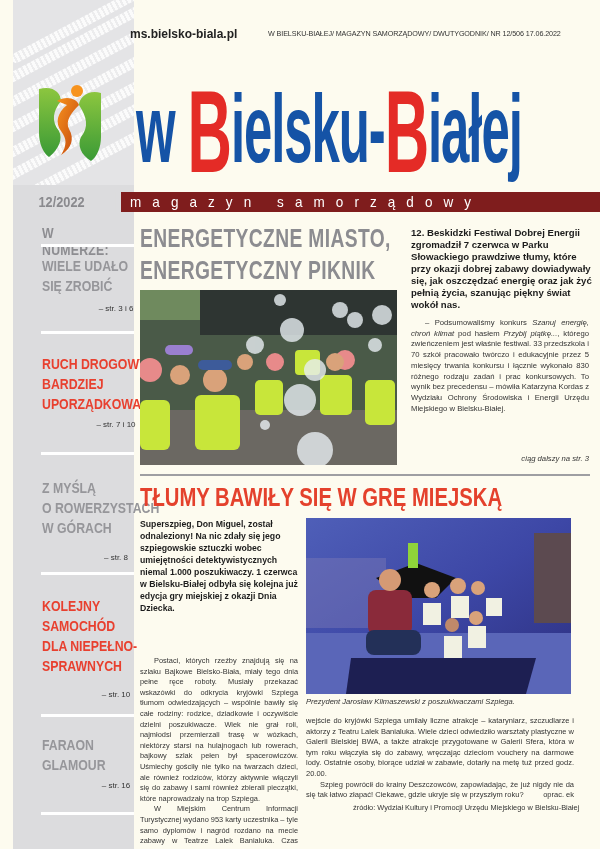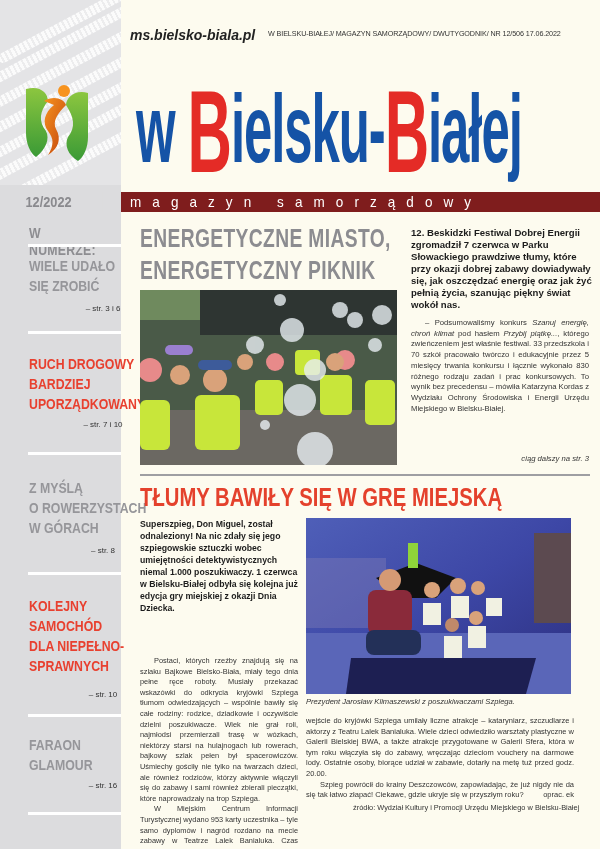--- a/index.html
+++ b/index.html
@@ -1,33 +1,33 @@
 <!DOCTYPE html>
 <html><head>
 <meta charset="utf-8">
 <style>
   * { box-sizing: border-box; margin: 0; padding: 0; }
   html, body { width: 600px; height: 849px; overflow: hidden; background: #fdfbef; }
   body { position: relative; font-family: "Liberation Sans", sans-serif; color: #222; }
 
   
-  .sidebar { position: absolute; left: 0; top: 0; width: 121px; height: 849px; background: #dcdcde; }
+  .sidebar { position: absolute; left: 13px; top: 0; width: 121px; height: 849px; background: #dcdcde; }
   .sidebar-top-art { position: absolute; left: 0; top: 0; width: 121px; height: 185px; background: #e4e4e6; overflow: hidden; }
   .stroke { position: absolute; height: 10px; background: repeating-linear-gradient(90deg, #ffffff 0 3px, #eeeeef 3px 5px); transform: rotate(-28deg); opacity: .85; border-radius: 5px; }
   .logo { position: absolute; left: 22px; top: 83px; width: 70px; height: 82px; }
   .issue-no { position: absolute; left: 0; top: 192px; width: 121px; height: 20px; background: #dcdcde; font-family: "Liberation Sans", sans-serif; font-weight: bold; font-size: 15px; color: #8a8a8e; padding-left: 30px; line-height: 20px; transform: scaleX(0.85); transform-origin: left; }
   .toc-head { position: absolute; left: 29px; top: 224px; font-weight: bold; font-size: 15px; color: #8d8d91; transform: scaleX(0.82); transform-origin: left; letter-spacing: .3px; }
   .toc-rule { position: absolute; left: 28px; width: 93px; height: 3px; background: #ffffff; }
   .toc-item { position: absolute; left: 29px; width: 130px; }
   .toc-title { font-weight: bold; font-size: 15px; line-height: 20px; color: #96969a; transform: scaleX(0.82); transform-origin: left; white-space: nowrap; }
   .toc-title.red { color: #e8402f; }
   .toc-page { font-size: 8px; color: #333; margin-top: 6px; margin-left: 18px; text-align: center; }
 
   
-  .url { position: absolute; left: 130px; top: 27px; font-size: 14px; font-weight: bold; color: #222; font-style: italic; }
+  .url { position: absolute; left: 130px; top: 27px; font-size: 12px; font-weight: bold; color: #222; }
   .masthead-meta { position: absolute; left: 268px; top: 29px; font-size: 7.2px; color: #333; letter-spacing: -.1px; white-space: nowrap; }
   .title-wrap { position: absolute; left: 136px; top: 74px; height: 112px; white-space: nowrap; }
   .title { font-family: "Liberation Sans", sans-serif; font-weight: bold; font-size: 96px; line-height: 96px; color: #1553a6; transform: scaleX(0.53); transform-origin: left top; letter-spacing: -2px; display: inline-block; }
   .title .red { color: #e42b26; font-size: 116px; position: relative; top: 10px; }
 
   .mag-bar { position: absolute; left: 121px; top: 192px; width: 479px; height: 20px; background: #7f1d1d; }
   .mag-bar span { display: block; color: #fff; font-size: 15px; line-height: 20px; padding-left: 10px; letter-spacing: 12.3px; font-family: "Liberation Sans", sans-serif; transform: scaleX(0.9); transform-origin: left; white-space: nowrap; }
 
   
   .a1-headline { position: absolute; left: 140px; top: 222px; font-weight: bold; font-size: 26px; line-height: 32px; color: #8c8c90; transform: scaleX(0.74); transform-origin: left top; white-space: nowrap; letter-spacing: .5px; }
@@ -93,21 +93,21 @@
   <div class="toc-rule" style="top:331px;"></div>
 
   <div class="toc-item" style="top:354px;">
     <div class="toc-title red"><span>RUCH DROGOWY</span><br><span>BARDZIEJ</span><br><span>UPORZĄDKOWANY</span></div>
     <div class="toc-page">– str. 7 i 10</div>
   </div>
   <div class="toc-rule" style="top:452px;"></div>
 
   <div class="toc-item" style="top:478px;">
     <div class="toc-title"><span>Z MYŚLĄ</span><br><span>O ROWERZYSTACH</span><br><span>W GÓRACH</span></div>
-    <div class="toc-page" style="margin-top:8px;">– str. 8</div>
+    <div class="toc-page" style="margin-top:15px;">– str. 8</div>
   </div>
   <div class="toc-rule" style="top:572px;"></div>
 
   <div class="toc-item" style="top:596px;">
     <div class="toc-title red"><span>KOLEJNY</span><br><span>SAMOCHÓD</span><br><span>DLA NIEPEŁNO-</span><br><span>SPRAWNYCH</span></div>
     <div class="toc-page" style="margin-top:14px;">– str. 10</div>
   </div>
   <div class="toc-rule" style="top:714px;"></div>
 
   <div class="toc-item" style="top:735px;">

